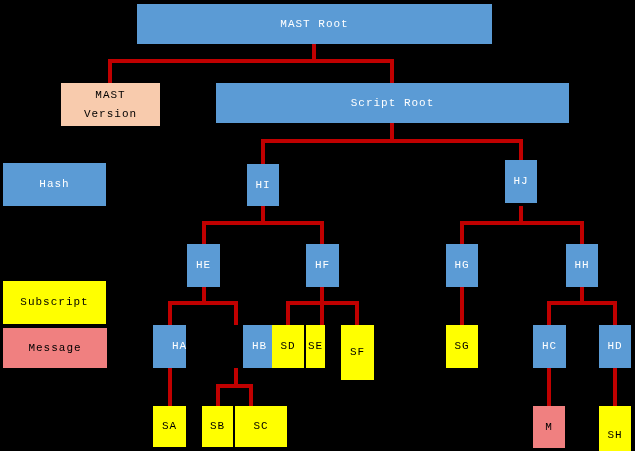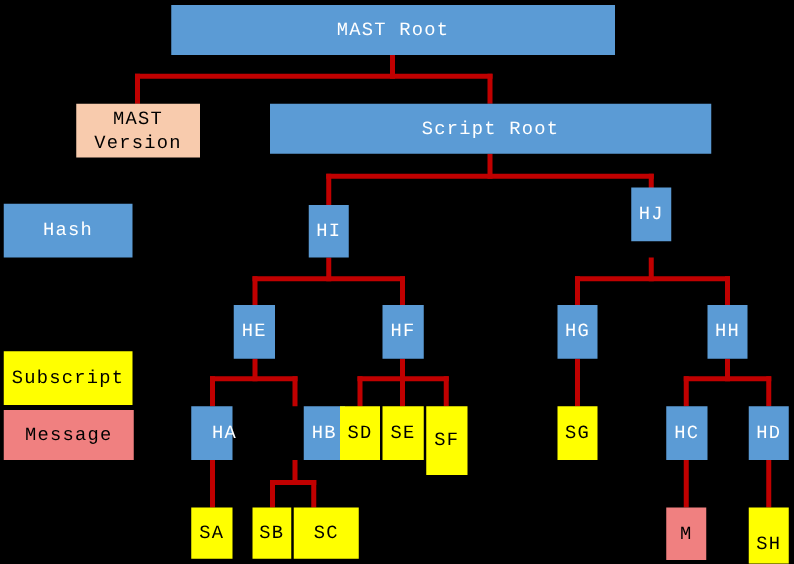--- a/index.html
+++ b/index.html
@@ -7,21 +7,21 @@
     position:relative;
     width:635px;height:451px;
     background:var(--bg,#000);
     font-family:"Liberation Mono","DejaVu Sans Mono",monospace;
     overflow:hidden;
   }
   .node{
     position:absolute;
     display:flex;align-items:center;justify-content:center;
     text-align:center;
-    font-size:15px;
+    font-size:11px;
     letter-spacing:1px;
     line-height:19px;
     z-index:2;
     box-sizing:border-box;
   }
   .blue{background:var(--blue,#5B9BD5);color:var(--text-on-blue,#FFFFFF);}
   .yellow{background:var(--yellow,#FFFF00);color:var(--text-on-light,#000000);}
   .pink{background:var(--pink,#F08080);color:var(--text-on-light,#000000);}
   .peach{background:var(--peach,#F8CBAD);color:var(--text-on-light,#000000);}
   .line{
@@ -86,31 +86,31 @@
 
   <div class="node blue" style="left:137px;top:4px;width:355px;height:40px;">MAST Root</div>
   <div class="node peach" style="left:61px;top:83px;width:99px;height:43px;padding:0 10px;">MAST Version</div>
   <div class="node blue" style="left:216px;top:83px;width:353px;height:40px;">Script Root</div>
 
   <div class="node blue" style="left:3px;top:163px;width:103px;height:43px;">Hash</div>
   <div class="node yellow" style="left:3px;top:245px;width:103px;height:43px;margin-top:36px;">Subscript</div>
   <div class="node pink" style="left:3px;top:328px;width:104px;height:40px;">Message</div>
 
   <div class="node blue" style="left:247px;top:164px;width:32px;height:42px;">HI</div>
-  <div class="node blue" style="left:505px;top:150px;width:32px;height:43px;">HJ</div>
+  <div class="node blue" style="left:505px;top:160px;width:32px;height:43px;">HJ</div>
 
   <div class="node blue" style="left:187px;top:244px;width:33px;height:43px;">HE</div>
   <div class="node blue" style="left:306px;top:244px;width:33px;height:43px;">HF</div>
   <div class="node blue" style="left:446px;top:244px;width:32px;height:43px;">HG</div>
   <div class="node blue" style="left:566px;top:244px;width:32px;height:43px;">HH</div>
 
   <div class="node blue" style="left:153px;top:325px;width:33px;height:43px;padding-left:20px;">HA</div>
   <div class="node blue" style="left:220px;top:325px;width:33px;height:43px;margin-left:23px;">HB</div>
   <div class="node yellow" style="left:272px;top:325px;width:32px;height:43px;">SD</div>
-  <div class="node yellow" style="left:306px;top:325px;width:33px;height:43px;">SE</div>
+  <div class="node yellow" style="left:306px;top:325px;width:19px;height:43px;">SE</div>
   <div class="node yellow" style="left:341px;top:325px;width:33px;height:55px;">SF</div>
   <div class="node yellow" style="left:446px;top:325px;width:32px;height:43px;">SG</div>
   <div class="node blue" style="left:533px;top:325px;width:33px;height:43px;">HC</div>
   <div class="node blue" style="left:599px;top:325px;width:32px;height:43px;">HD</div>
 
   <div class="node yellow" style="left:153px;top:406px;width:33px;height:41px;">SA</div>
   <div class="node yellow" style="left:202px;top:406px;width:31px;height:41px;">SB</div>
   <div class="node yellow" style="left:235px;top:406px;width:52px;height:41px;">SC</div>
   <div class="node pink" style="left:533px;top:406px;width:32px;height:42px;">M</div>
   <div class="node yellow" style="left:599px;top:406px;width:32px;height:58px;">SH</div>

